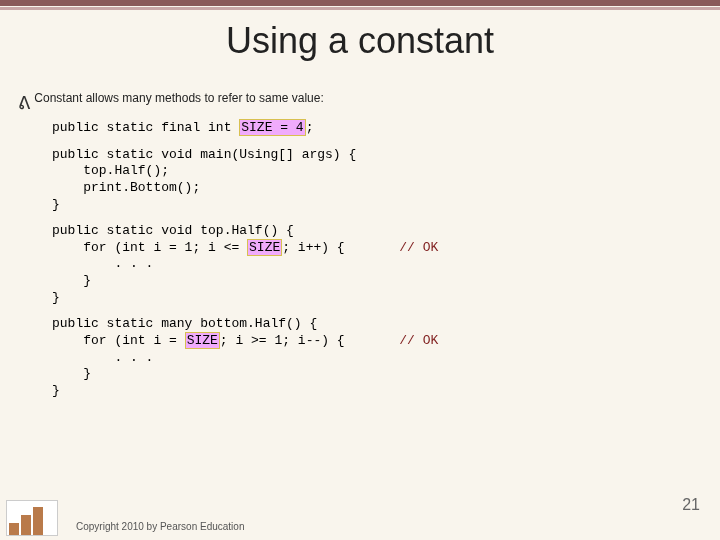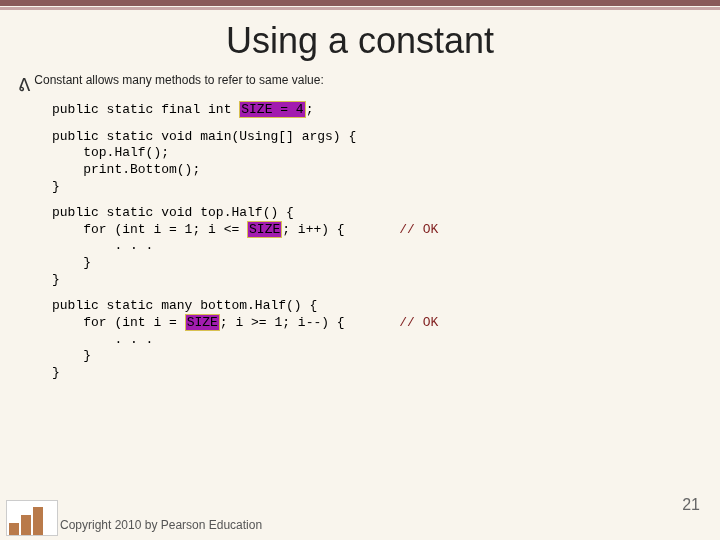--- a/index.html
+++ b/index.html
@@ -1,28 +1,28 @@
 <!DOCTYPE html>
 <html><head>
 <meta charset="utf-8">
 <style>
   html,body{margin:0;padding:0;width:720px;height:540px;background:#f9f5ed;font-family:Verdana,Geneva,sans-serif;overflow:hidden}
   .slide{position:relative;width:720px;height:540px;box-sizing:border-box}
   .topbar{height:6px;background:#8a5a5a}
   .topbar2{height:3px;background:#c9a7a7;margin-top:1px}
-  .title{font-family:Verdana,Geneva,sans-serif;font-size:36px;color:#222;text-align:center;margin:10px 0 10px 0;font-weight:400}
+  .title{font-family:Verdana,Geneva,sans-serif;font-size:36px;color:#222;text-align:center;margin:10px 0 28px 0;font-weight:400}
   .bulwrap{display:flex;align-items:flex-start;margin-left:18px;margin-right:10px}
   .bulicon{font-family:Georgia,serif;font-size:18px;color:#333;margin-right:4px;margin-top:2px}
   .bultext{font-size:12px;color:#222;line-height:1.35}
   pre{font-family:"Courier New",monospace;font-size:13px;line-height:1.28;margin:0 0 0 52px;white-space:pre;color:#000}
-  .hl{background:#a21caf;border:1px solid #d8c050;padding:0 1px}
+  .hl{background:#f0abfc;border:1px solid #d8c050;padding:0 1px}
   .cm{color:#7f1d1d}
   .block{margin-bottom:10px}
   .pagenum{position:absolute;bottom:26px;right:20px;font-size:16px;color:#666}
-  .copy{position:absolute;bottom:8px;left:60px;font-size:12px;color:#555}
+  .copy{position:absolute;bottom:8px;left:76px;font-size:10px;color:#555}
   .thumb{position:absolute;bottom:4px;left:6px;width:50px;height:34px;background:#fff;border:1px solid #ccc}
   .thumb .a{position:absolute;bottom:0;left:2px;width:10px;height:12px;background:#b97a4a}
   .thumb .b{position:absolute;bottom:0;left:14px;width:10px;height:20px;background:#b97a4a}
   .thumb .c{position:absolute;bottom:0;left:26px;width:10px;height:28px;background:#b97a4a}
 </style>
 </head>
 <body>
 
 <div class="slide">
   <div class="topbar"></div>

